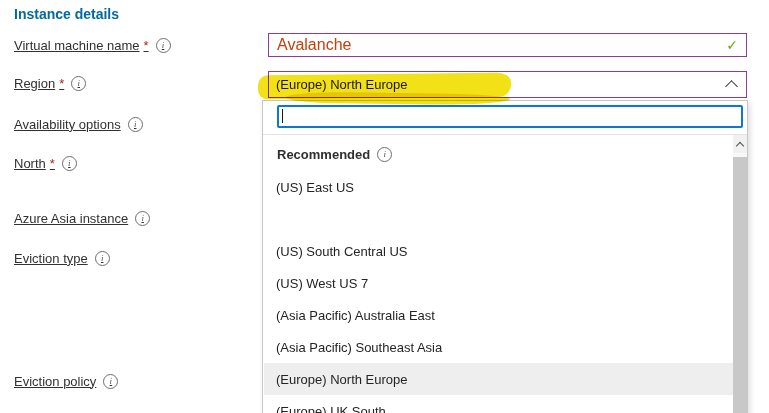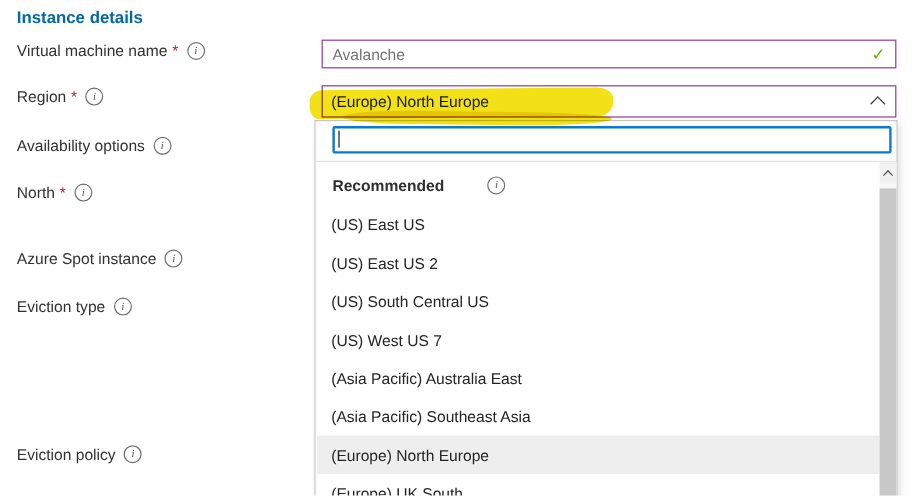--- a/index.html
+++ b/index.html
@@ -8,38 +8,38 @@
     background:#ffffff;color:#323130;
     font-family:"Liberation Sans","DejaVu Sans",sans-serif;
     font-size:13px;
   }
   .section-title{
     position:absolute;left:14px;top:6px;
     font-size:14px;font-weight:700;color:#0369a1;margin:0;
   }
   .field-label{
     position:absolute;left:14px;height:20px;
-    display:flex;white-space:nowrap;color:#323130;
+    display:flex;align-items:center;white-space:nowrap;color:#323130;text-decoration:underline;
   }
   .req{color:#a4262c;margin-left:4px;}
   .info-icon{
     margin-left:7px;width:13px;height:13px;border:1px solid #6e6e6e;border-radius:50%;
     display:inline-flex;align-items:center;justify-content:center;
     font-size:9px;line-height:1;color:#555;
     font-family:"Liberation Serif","DejaVu Serif",serif;font-style:italic;
     flex:0 0 auto;
   }
   
   .textfield{
     position:absolute;left:268px;top:33px;width:479px;height:24px;box-sizing:border-box;
     border:1px solid #8f3b98;background:#fff;
     display:flex;align-items:center;padding:0 8px;
   }
   .tf-input{
-    border:none;outline:none;flex:1;font-size:13px;color:#737373;
+    border:none;outline:none;flex:1;font-size:16px;color:#c2410c;
     font-family:"Liberation Sans","DejaVu Sans",sans-serif;background:transparent;padding:0;margin:0;
   }
   .check-icon{color:#5db300;font-size:14px;font-weight:700;margin-left:6px;}
   
   .combobox{
     position:absolute;left:268px;top:71px;width:479px;height:27px;box-sizing:border-box;
     border:1px solid #8f3b98;background:#fff;cursor:pointer;
     display:flex;align-items:center;padding:0 10px 0 7px;
   }
   .combo-value{color:#1b1a19;}
@@ -62,21 +62,21 @@
   }
   .caret{
     position:absolute;left:19px;top:8px;width:1px;height:14px;background:#1a1a1a;
     animation:blink 1.1s steps(1) infinite;
   }
   @keyframes blink{50%{opacity:0;}}
   .list-divider{position:absolute;left:0;top:33px;width:100%;height:1px;background:#e3e3e3;}
   .group-header{
     position:absolute;left:1px;top:38px;height:30px;width:455px;
     display:flex;align-items:center;padding-left:13px;
-    font-weight:700;color:#2f2f2f;gap:29px;
+    font-weight:700;color:#2f2f2f;
   }
   .group-header .info-icon{font-weight:400;}
   .option{
     position:absolute;left:1px;width:469px;height:32px;box-sizing:border-box;
     display:flex;align-items:center;padding-left:12px;
     color:#252423;cursor:pointer;white-space:nowrap;
   }
   .option.selected{background:#eeeeee;}
   
   .scrollbar{position:absolute;top:34px;left:470px;width:14px;bottom:0;background:#f8f8f8;}
@@ -120,21 +120,21 @@
 <div class="field-label" style="top:114px">
   <span>Availability options</span>
   <span class="info-icon">i</span>
 </div>
 <div class="field-label" style="top:153px">
   <span>North</span>
   <span class="req">*</span>
   <span class="info-icon">i</span>
 </div>
 <div class="field-label" style="top:208px">
-  <span>Azure Spot instance</span>
+  <span>Azure Asia instance</span>
   <span class="info-icon">i</span>
 </div>
 <div class="field-label" style="top:248px">
   <span>Eviction type</span>
   <span class="info-icon">i</span>
 </div>
 <div class="field-label" style="top:371px">
   <span>Eviction policy</span>
   <span class="info-icon">i</span>
 </div>
@@ -153,21 +153,20 @@
   <input class="search-input" type="text" value="" style="">
   <div class="caret"></div>
   <div class="list-divider"></div>
 
   <div class="group-header">
     <span>Recommended</span>
     <span class="info-icon">i</span>
   </div>
 
   <div class="option" style="top:70px">(US) East US</div>
-  <div class="option" style="top:102px">(US) East US 2</div>
   <div class="option" style="top:134px">(US) South Central US</div>
   <div class="option" style="top:166px">(US) West US 7</div>
   <div class="option" style="top:230px">(Asia Pacific) Southeast Asia</div>
   <div class="option" style="top:198px">(Asia Pacific) Australia East</div>
   <div class="option selected" style="top:262px">(Europe) North Europe</div>
   <div class="option" style="top:294px">(Europe) UK South</div>
 
   <div class="scrollbar">
     <div class="scroll-up">
         <span class="arrow"></span>

